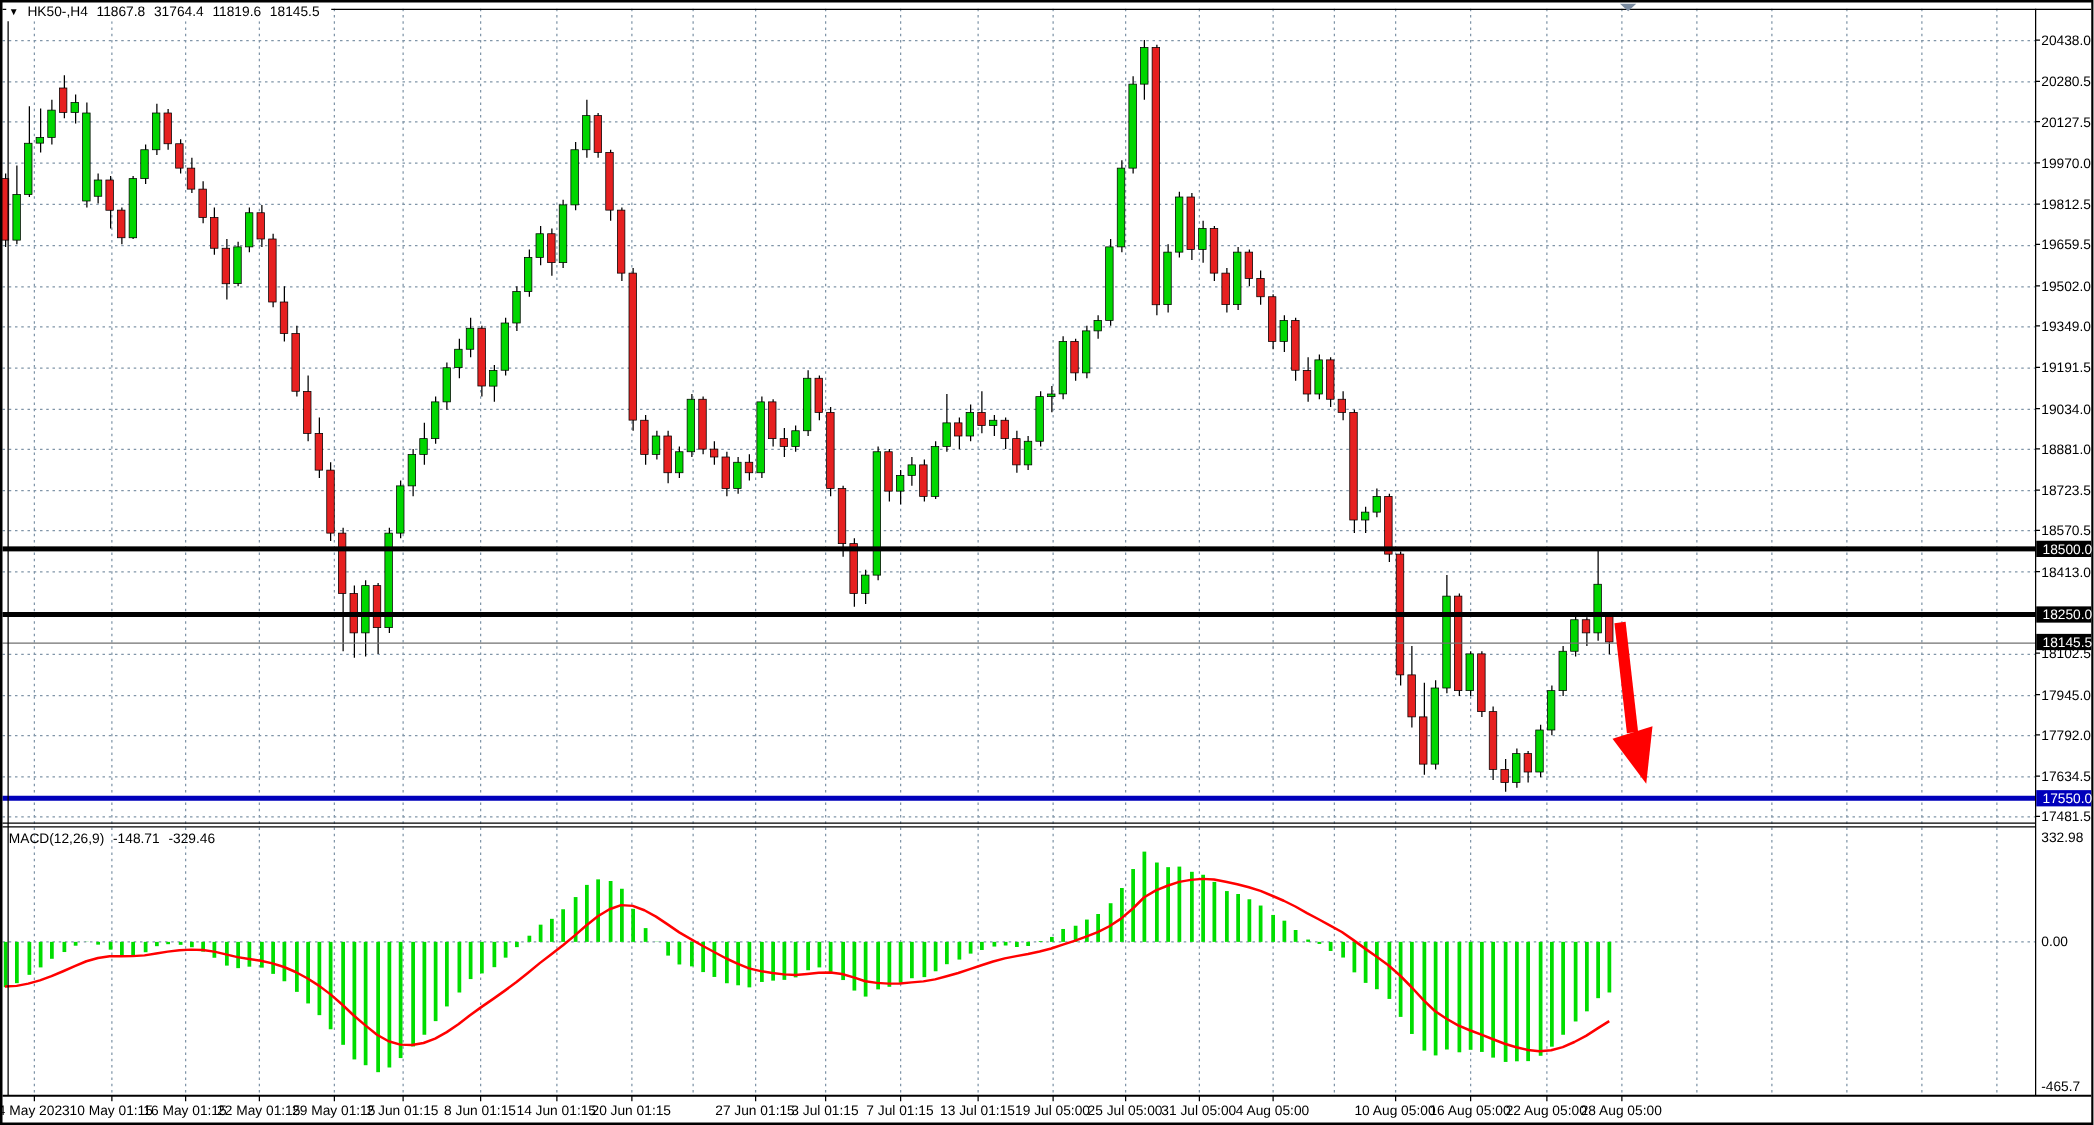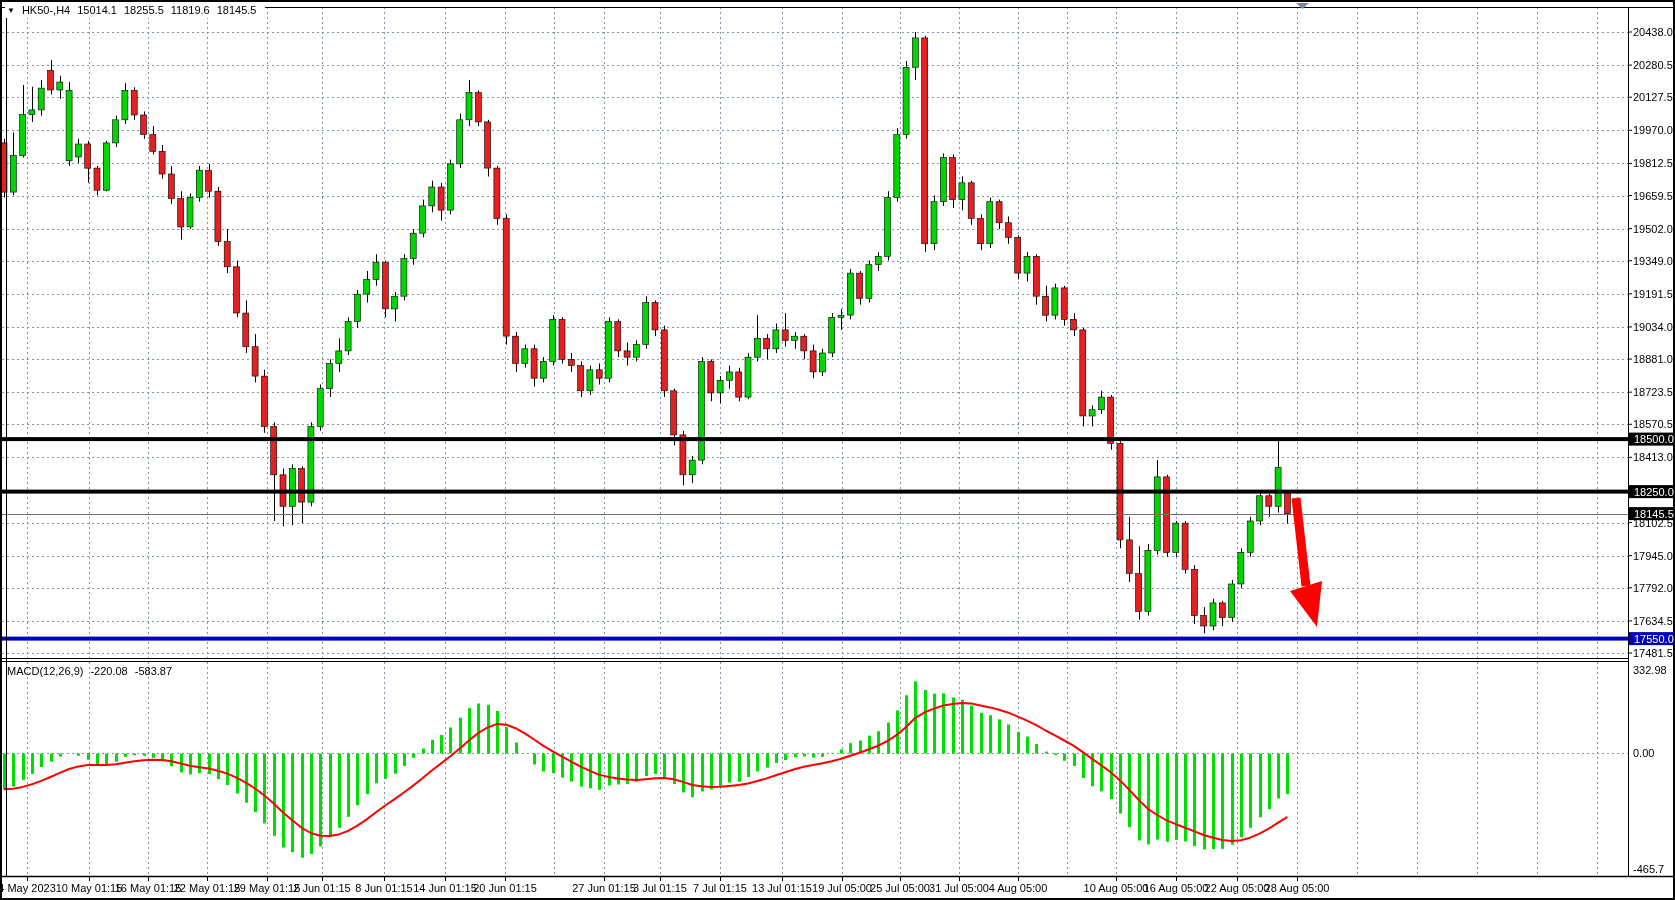--- a/index.html
+++ b/index.html
@@ -608,20 +608,20 @@
       <g>
         <polygon points="1296,3 1309,3 1302.5,9" fill="#7a8ba0"></polygon>
       </g>
       <g>
         <line x1="1296" y1="498" x2="1306" y2="586" stroke="#ff0000" stroke-width="9"></line>
         <polygon points="1290,591 1322,581 1317,627" fill="#ff0000"></polygon>
       </g>
     </svg>
 
   <div id="symbol-info" class="overlay-text">
-    <span class="dd">▼</span><span>HK50-,H4</span><span>15014.1</span><span>18255.5</span><span>11819.6</span><span>18145.5</span>
+    <span class="dd">▼</span><span>HK50-,H4</span><span>11867.8</span><span>31764.4</span><span>11819.6</span><span>18145.5</span>
   </div>
 
   <div id="macd-info" class="overlay-text">
-    <span>MACD(12,26,9)</span><span>-220.08</span><span>-583.87</span>
+    <span>MACD(12,26,9)</span><span>-148.71</span><span>-329.46</span>
   </div>
 
 </div>
 
 </body></html>

